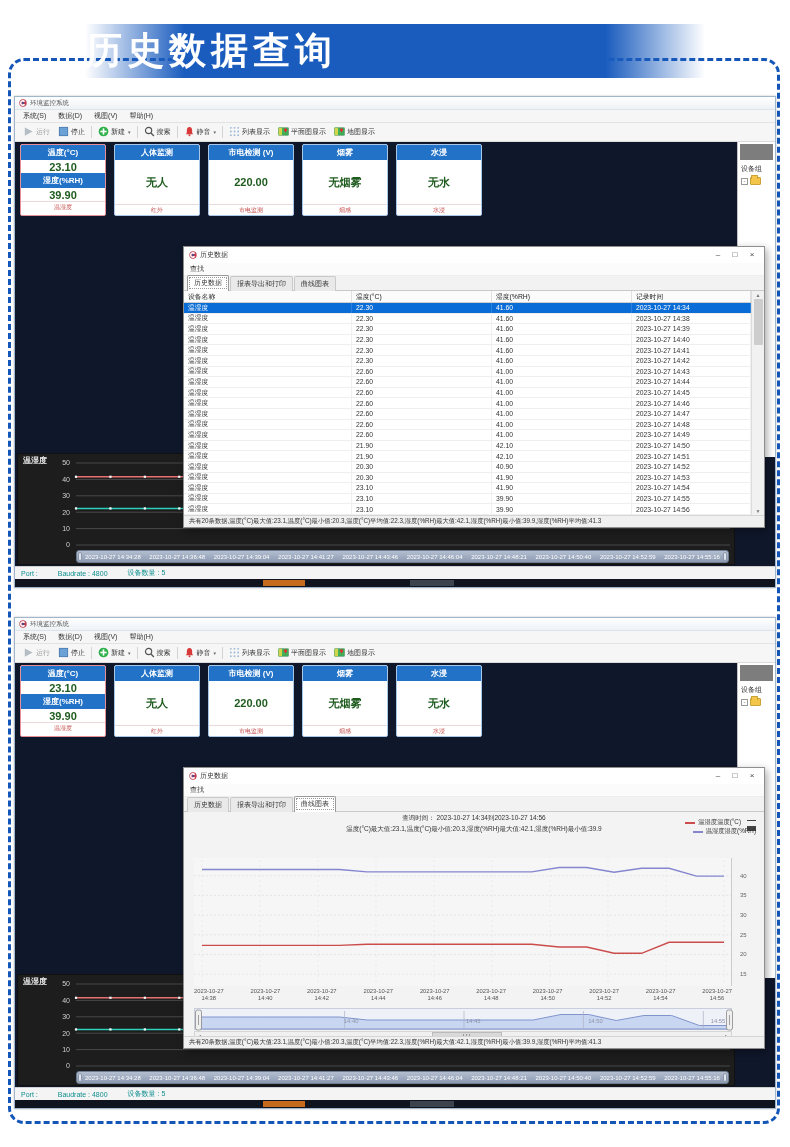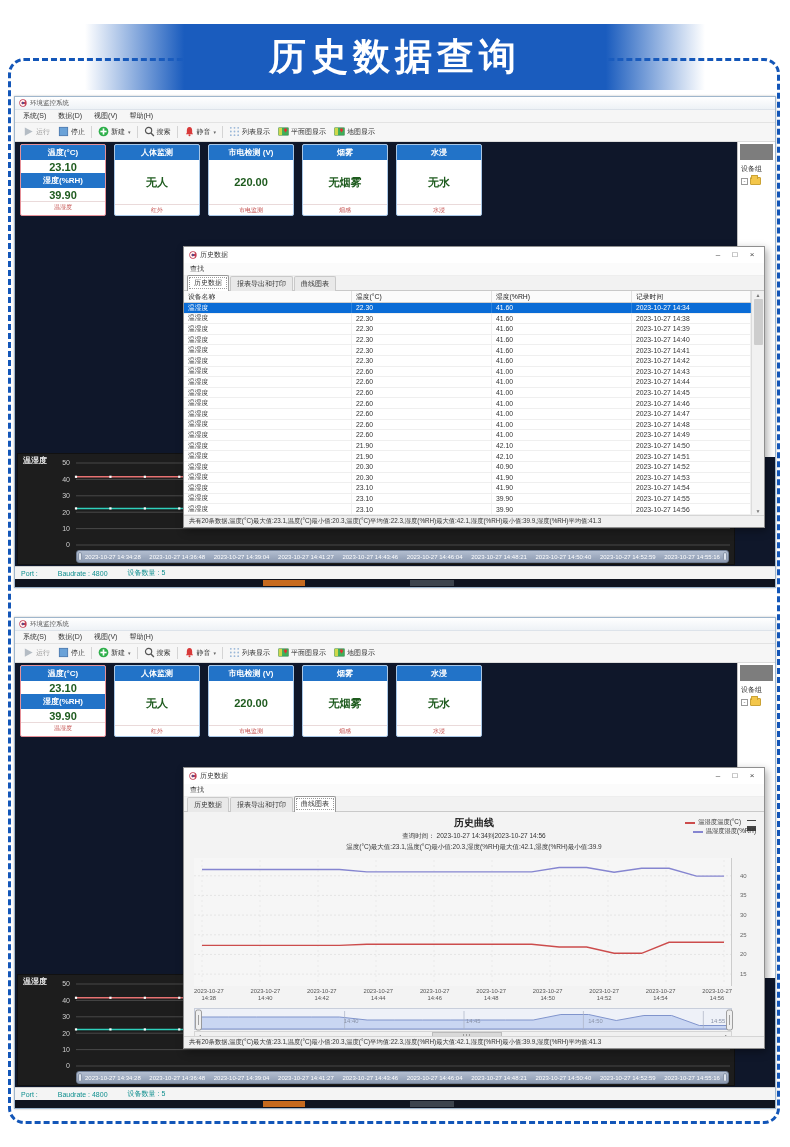--- a/index.html
+++ b/index.html
@@ -1,23 +1,23 @@
 <!DOCTYPE html>
 <html><head>
 <meta charset="utf-8">
 <style>
   *{box-sizing:border-box;margin:0;padding:0}
   html,body{background:#fff}
   body{font-family:"Liberation Sans","DejaVu Sans",sans-serif;width:790px;height:1147px;position:relative;overflow:hidden}
 
   
   .border-box{position:absolute;left:8px;top:58px;width:772px;height:1066px;border:3px dashed #1356b8;border-radius:16px;z-index:0}
-  .banner{position:absolute;left:50%;transform:translateX(-50%);top:24px;width:620px;height:66px;z-index:2;
+  .banner{position:absolute;left:50%;transform:translateX(-50%);top:24px;width:620px;height:54px;z-index:2;
     background:linear-gradient(90deg,rgba(26,92,190,0) 0%,#1a5cbe 16%,#1a5cbe 84%,rgba(26,92,190,0) 100%);
-    display:flex;align-items:center;justify-content:center}
+    display:flex;align-items:center;}
   .banner h1{color:#fff;font-size:37px;font-weight:bold;letter-spacing:5px}
 
   .win-slot{position:absolute;left:14px;width:762px;height:492px;z-index:1}
   #win1{top:96px}#win2{top:617px}
 
   
   .app{width:100%;height:100%;background:#fff;border:1px solid #9fb6cc;display:flex;flex-direction:column;box-shadow:0 0 2px rgba(0,0,0,.25)}
   .titlebar{height:13px;background:linear-gradient(#ffffff,#eef2f6);display:flex;align-items:center;padding:0 4px;gap:3px;border-bottom:1px solid #dde3ea;flex:0 0 auto}
   .titlebar .t{font-size:6.5px;color:#555}
   .menubar{height:13px;background:#f6f6f6;display:flex;align-items:center;gap:12px;padding:0 8px;border-bottom:1px solid #e3e3e3;flex:0 0 auto}
@@ -717,21 +717,20 @@
           <span>查找</span>
         </div>
         <div class="dlg-tabs">
             <span class="dlg-tab">历史数据</span>
             <span class="dlg-tab">报表导出和打印</span>
             <span class="dlg-tab active">曲线图表</span>
           </div>
         <div class="dlg-body">
 
           <div class="curve">
-            <div class="cv-title">历史曲线</div>
             <div class="cv-sub">查询时间：  2023-10-27 14:34到2023-10-27 14:56</div>
             <div class="cv-sub">温度(°C)最大值:23.1,温度(°C)最小值:20.3,湿度(%RH)最大值:42.1,湿度(%RH)最小值:39.9</div>
             <div class="cv-legend">
                 <div class="cv-leg-row">
                   <span class="cv-leg-dash" style="background: rgb(204, 76, 76);"></span>
                   <span class="cv-leg-lbl">温湿度温度(°C)</span>
                   <span class="cv-burger"></span>
                 </div>
                 <div class="cv-leg-row">
                   <span class="cv-leg-dash" style="background: rgb(133, 133, 208);"></span>

